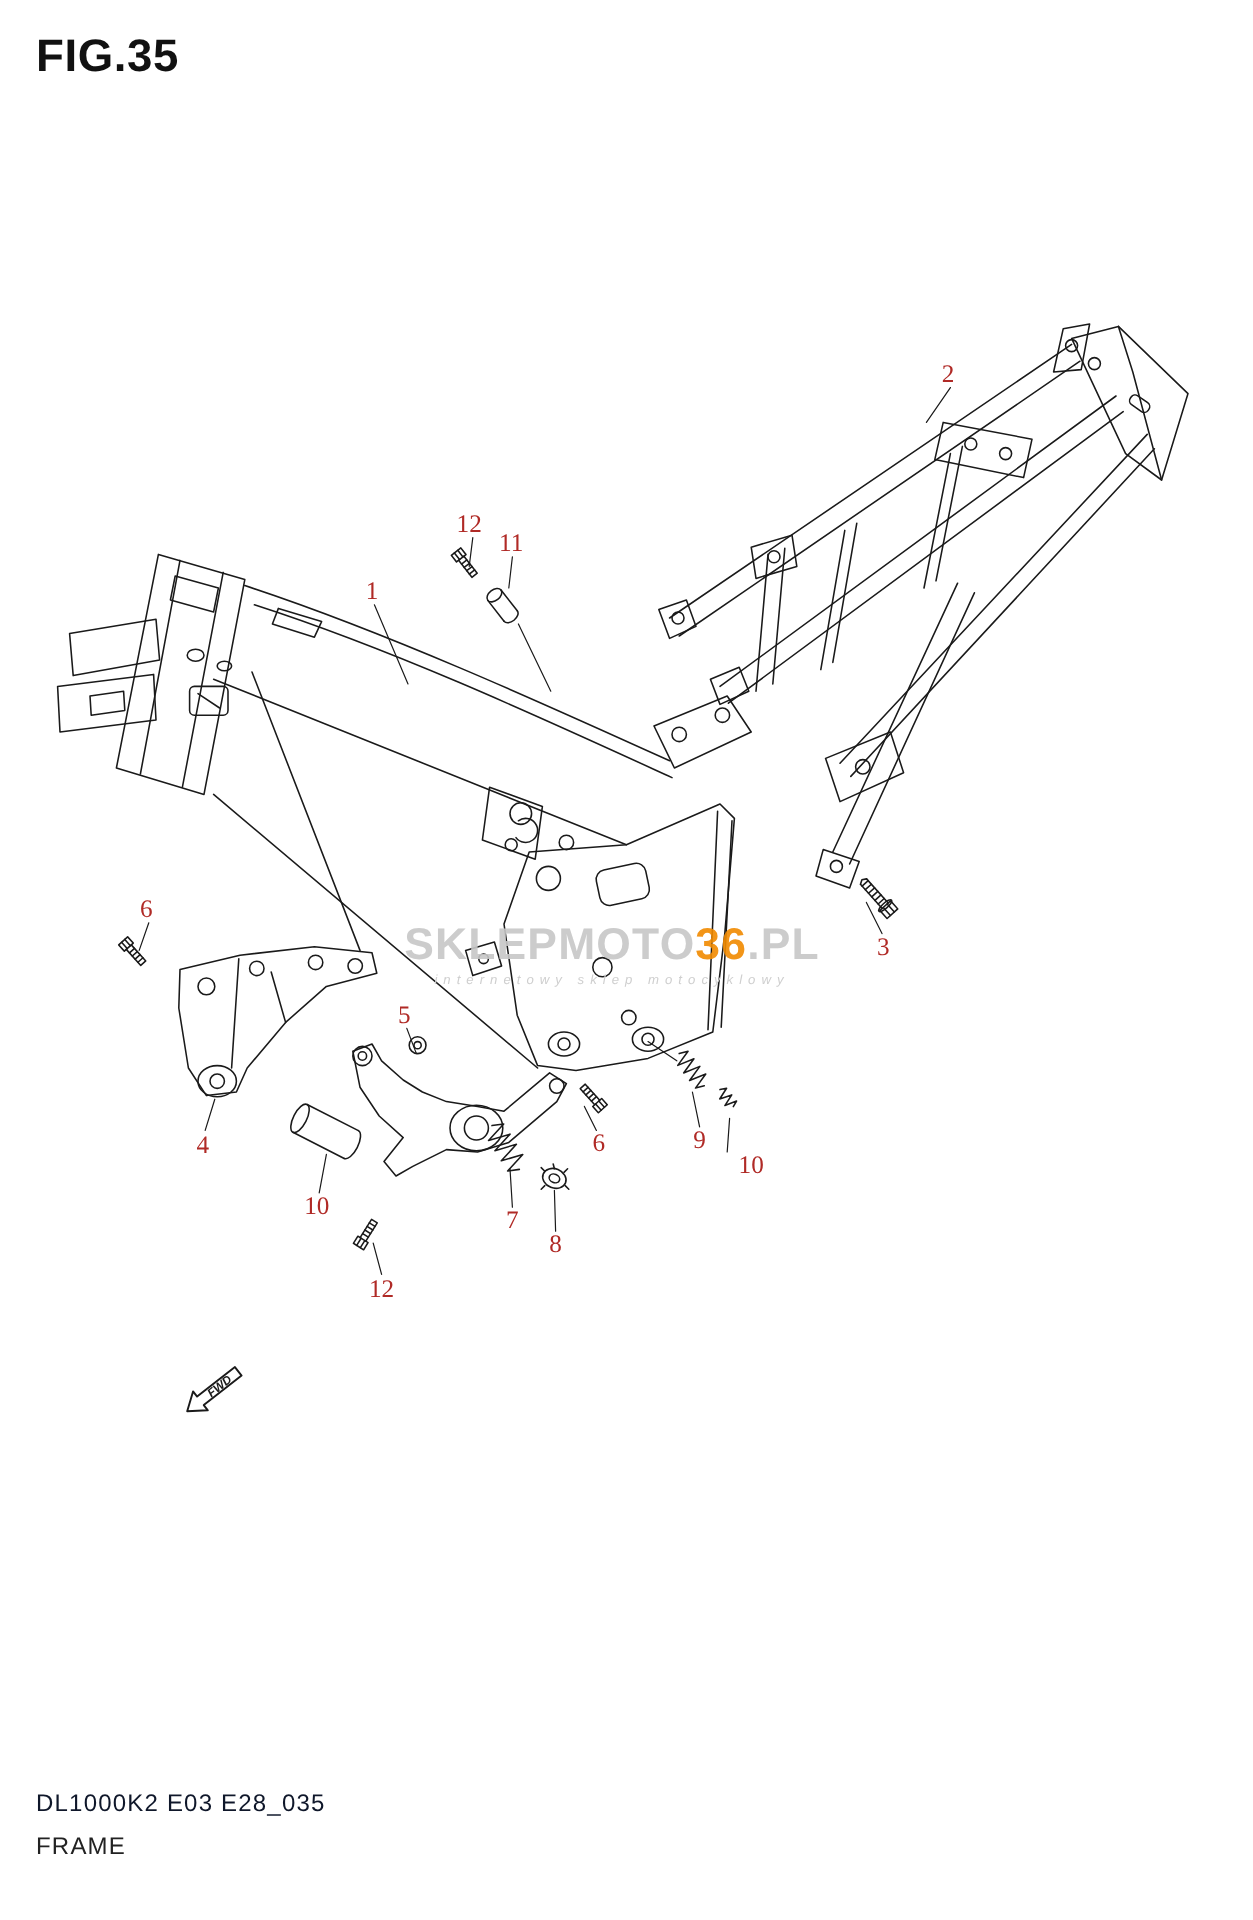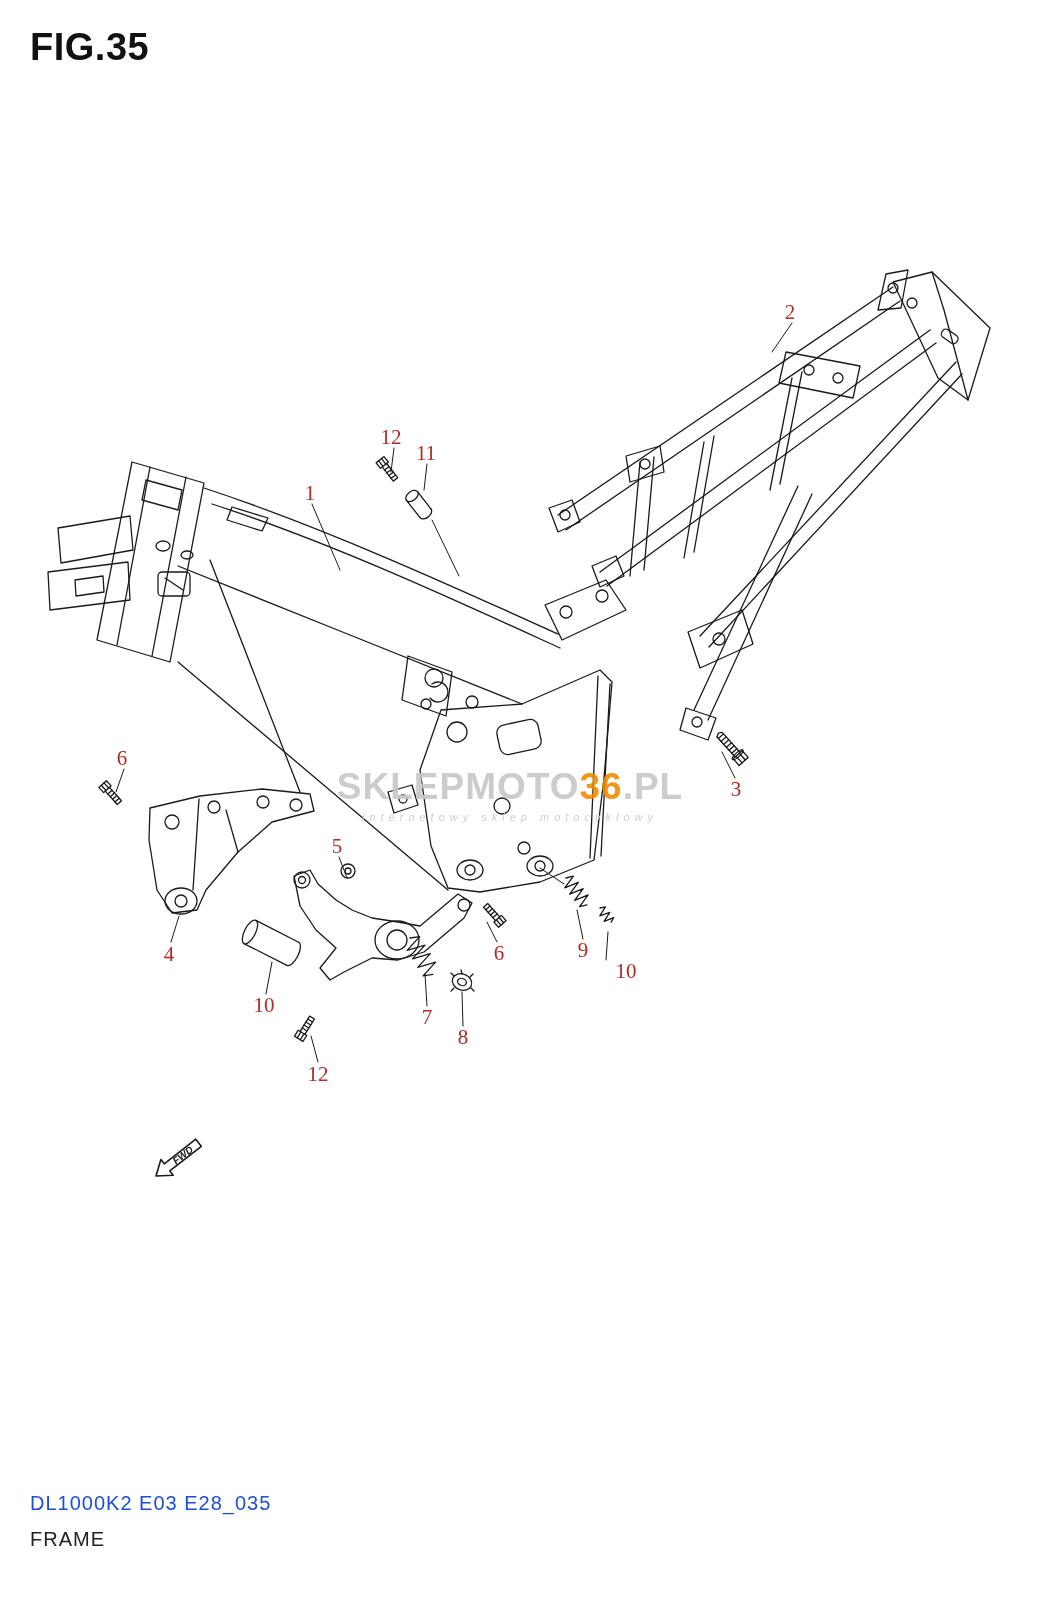--- a/index.html
+++ b/index.html
@@ -8,21 +8,21 @@
   .fig-title{position:absolute;left:30px;top:16px;margin:0;font-size:38px;font-weight:bold;
         color:#111;letter-spacing:.5px;font-family:"Liberation Sans",sans-serif;}
   svg.diagram{position:absolute;left:0;top:0;width:1044px;height:1600px;}
   .callout{position:absolute;transform:translate(-50%,-50%);color:#b02a26;
         font-family:"Liberation Serif",serif;font-size:21px;line-height:1;}
   .watermark{position:absolute;left:330px;top:756px;width:360px;text-align:center;
         pointer-events:none;}
   .wm-main{font-size:37px;font-weight:bold;color:#c7c7c7;letter-spacing:1px;opacity:.9;}
   .wm-main .accent{color:#f18a00;}
   .wm-sub{margin-top:3px;font-size:11px;letter-spacing:5px;color:#cfcfcf;font-style:italic;}
-  .footer-code{position:absolute;left:30px;top:1482px;font-size:20px;color:#1d4ed8;letter-spacing:1px;}
+  .footer-code{position:absolute;left:30px;top:1482px;font-size:20px;color:#0f172a;letter-spacing:1px;}
   .footer-name{position:absolute;left:30px;top:1518px;font-size:20px;color:#222;letter-spacing:1px;}
 </style>
 </head>
 <body>
 
 <div class="page">
 
   <h1 class="fig-title">FIG.35</h1>
 
   <svg class="diagram" viewBox="0 0 1044 1600">

